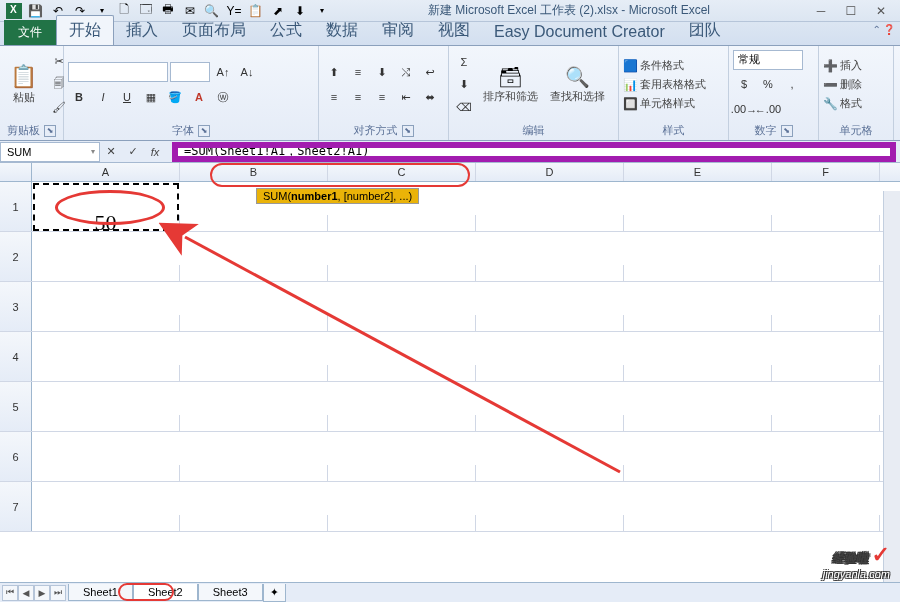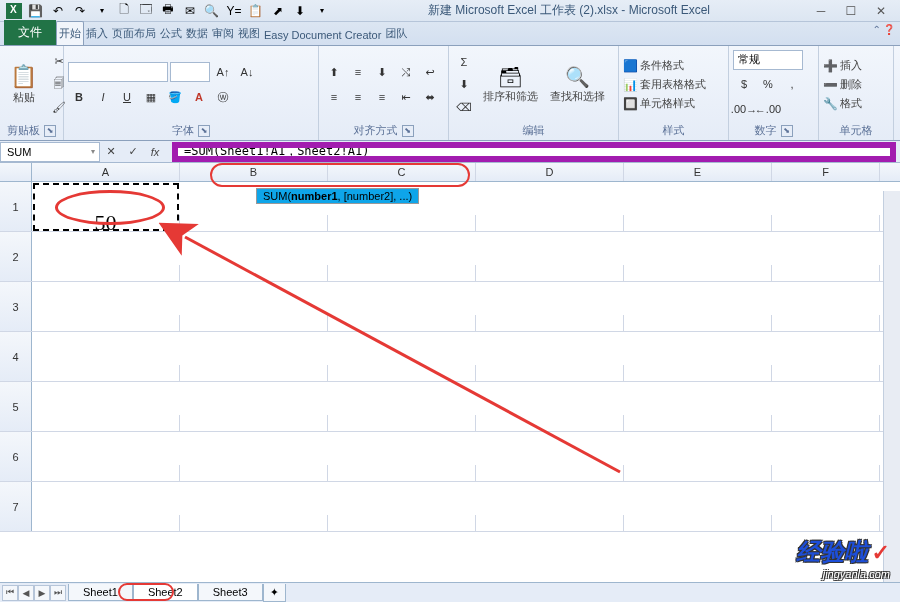--- a/index.html
+++ b/index.html
@@ -11,21 +11,21 @@
   .qat-btn { width: 20px; height: 18px; display: flex; align-items: center; justify-content: center; cursor: pointer; border: 1px solid transparent; }
   .excel-icon { width: 16px; height: 16px; background: #207245; display: inline-block; position: relative; }
   .excel-icon::after { content: "X"; color: #fff; font-size: 10px; font-weight: bold; position: absolute; top: 1px; left: 4px; }
   .title-text { flex: 1; text-align: center; color: #3b5979; font-size: 12px; }
   .win-controls { display: flex; gap: 0; }
   .win-btn { width: 30px; height: 18px; display: flex; align-items: center; justify-content: center; cursor: pointer; color: #555; }
   
   
   .tabbar { height: 24px; background: linear-gradient(#dce6f2, #d3dff0); display: flex; align-items: flex-end; padding: 0 4px; border-bottom: 1px solid #8ba0bc; }
   .file-tab { background: #217346; color: #fff; padding: 4px 14px; font-size: 12px; cursor: pointer; }
-  .tab { padding: 4px 2px; font-size: 11px; color: #3b5979; cursor: pointer; }
+  .tab { padding: 4px 12px; font-size: 16px; color: #3b5979; cursor: pointer; }
   .tab.active { background: #f1f5fb; border: 1px solid #8ba0bc; border-bottom: none; border-radius: 2px 2px 0 0; }
   
   
   .ribbon { height: 95px; background: linear-gradient(#f2f6fc, #e5ecf7); border-bottom: 1px solid #8ba0bc; display: flex; }
   .ribbon-group { border-right: 1px solid #c3cfdf; display: flex; flex-direction: column; padding: 2px 4px 0; }
   .ribbon-group-content { flex: 1; display: flex; align-items: center; gap: 4px; }
   .ribbon-group-label { text-align: center; font-size: 11px; color: #5a7096; padding: 2px 0; display: flex; align-items: center; justify-content: center; gap: 4px; }
   .rbtn-lg { display: flex; flex-direction: column; align-items: center; justify-content: center; padding: 2px 4px; cursor: pointer; min-width: 40px; }
   .rbtn-sm { width: 22px; height: 22px; display: flex; align-items: center; justify-content: center; cursor: pointer; font-size: 11px; color: #333; }
   .rcol { display: flex; flex-direction: column; gap: 1px; }
@@ -35,21 +35,21 @@
   .size-combo { width: 40px; height: 20px; border: 1px solid #a6b9d1; background: #fff; font-size: 11px; padding: 0 4px; }
   .dialog-launcher { width: 12px; height: 12px; border: 1px solid #8ba0bc; font-size: 8px; display: flex; align-items: center; justify-content: center; cursor: pointer; color: #5a7096; }
   
   
   .formula-bar { height: 22px; background: #e5ecf7; border-bottom: 1px solid #a6b9d1; display: flex; align-items: center; }
   .name-box { width: 100px; height: 20px; border: 1px solid #a6b9d1; background: #fff; margin: 0 0; display: flex; align-items: center; padding: 0 6px; font-size: 11px; position: relative; }
   .name-box::after { content: "▾"; position: absolute; right: 4px; color: #888; font-size: 8px; }
   .fb-btn { width: 22px; height: 20px; display: flex; align-items: center; justify-content: center; cursor: pointer; color: #444; font-size: 11px; }
   .formula-oval { position: absolute; left: 210px; top: 163px; width: 260px; height: 24px; border: 2px solid #e53935; border-radius: 14px; pointer-events: none; z-index: 50; }
   .formula-input { flex: 1; height: 20px; border: 6px solid #a21caf; background: #fff; margin-right: 4px; padding: 0 6px; font-size: 12px; font-family: "Consolas", monospace; margin-left: 6px; }
-  .formula-tooltip { position: absolute; left: 256px; top: 188px; background: #0ea5e9; border: 1px solid #999; padding: 1px 6px; font-size: 11px; z-index: 60; }
+  .formula-tooltip { position: absolute; left: 256px; top: 188px; background: #eab308; border: 1px solid #999; padding: 1px 6px; font-size: 11px; z-index: 60; }
   
   
   .col-headers { height: 19px; background: linear-gradient(#f4f7fb, #e5ecf7); border-bottom: 1px solid #9eb6ce; display: flex; }
   .corner { width: 32px; border-right: 1px solid #9eb6ce; }
   .col-h { border-right: 1px solid #d0d7e5; text-align: center; font-size: 11px; color: #333; line-height: 19px; }
   .colA { width: 148px; }
   .colB { width: 148px; }
   .colC { width: 148px; }
   .colD { width: 148px; }
   .colE { width: 148px; }
@@ -76,21 +76,21 @@
   
   .sheet-bar { position: absolute; bottom: 0; left: 0; right: 0; height: 20px; background: #e5ecf7; border-top: 1px solid #9eb6ce; display: flex; align-items: center; }
   .sheet-nav { display: flex; gap: 0; padding: 0 2px; }
   .sheet-nav-btn { width: 16px; height: 16px; display: flex; align-items: center; justify-content: center; cursor: pointer; font-size: 9px; color: #555; border: 1px solid #b6c5d9; background: #f4f7fb; }
   .sheet-tab { padding: 2px 14px; font-size: 11px; background: #f4f7fb; border: 1px solid #9eb6ce; border-top: none; cursor: pointer; position: relative; }
   .sheet-tab.active { background: #fff; font-weight: normal; }
   .sheet-oval { position: absolute; border: 2px solid #e53935; border-radius: 10px; pointer-events: none; z-index: 30; }
   
   
   .watermark { position: absolute; right: 10px; bottom: 22px; text-align: right; z-index: 40; }
-  .wm-main { font-size: 24px; font-weight: bold; font-style: italic; color: #1d4ed8; text-shadow: -1px -1px 0 #333, 1px -1px 0 #333, -1px 1px 0 #333, 1px 1px 0 #333; }
+  .wm-main { font-size: 12px; font-weight: bold; font-style: italic; color: #404040; text-shadow: -1px -1px 0 #333, 1px -1px 0 #333, -1px 1px 0 #333, 1px 1px 0 #333; }
   .wm-check { color: #e53935; font-size: 22px; font-weight: bold; }
   .wm-sub { font-size: 11px; color: #fff; text-shadow: -1px -1px 0 #333, 1px -1px 0 #333, -1px 1px 0 #333, 1px 1px 0 #333; font-style: italic; }
   
   .scroll-v { position: absolute; right: 0; top: 191px; width: 17px; bottom: 20px; background: #e8ecf3; border-left: 1px solid #c3cfdf; }
   .ribbon-min { position: absolute; right: 4px; top: 24px; font-size: 10px; color: #5a7096; cursor: pointer; }
 </style>
 </head>
 <body>
 
 <div class="titlebar">

